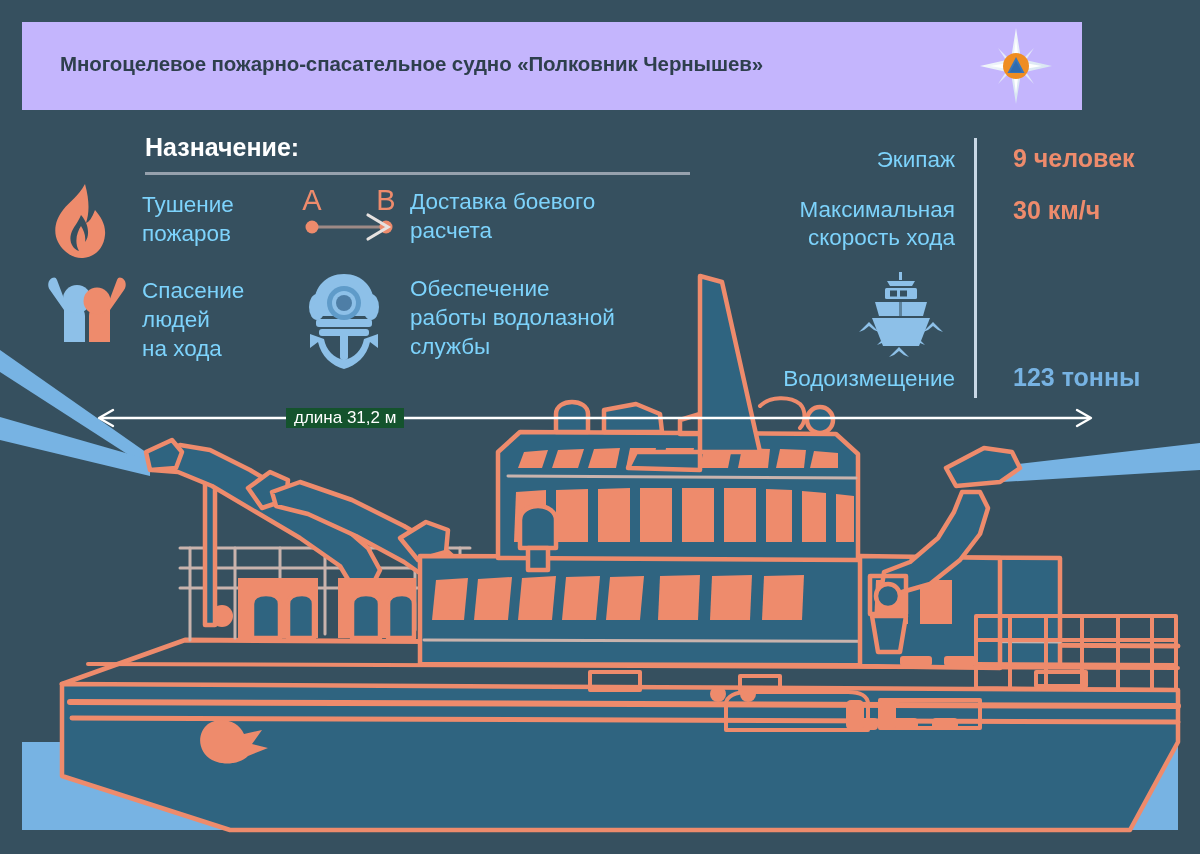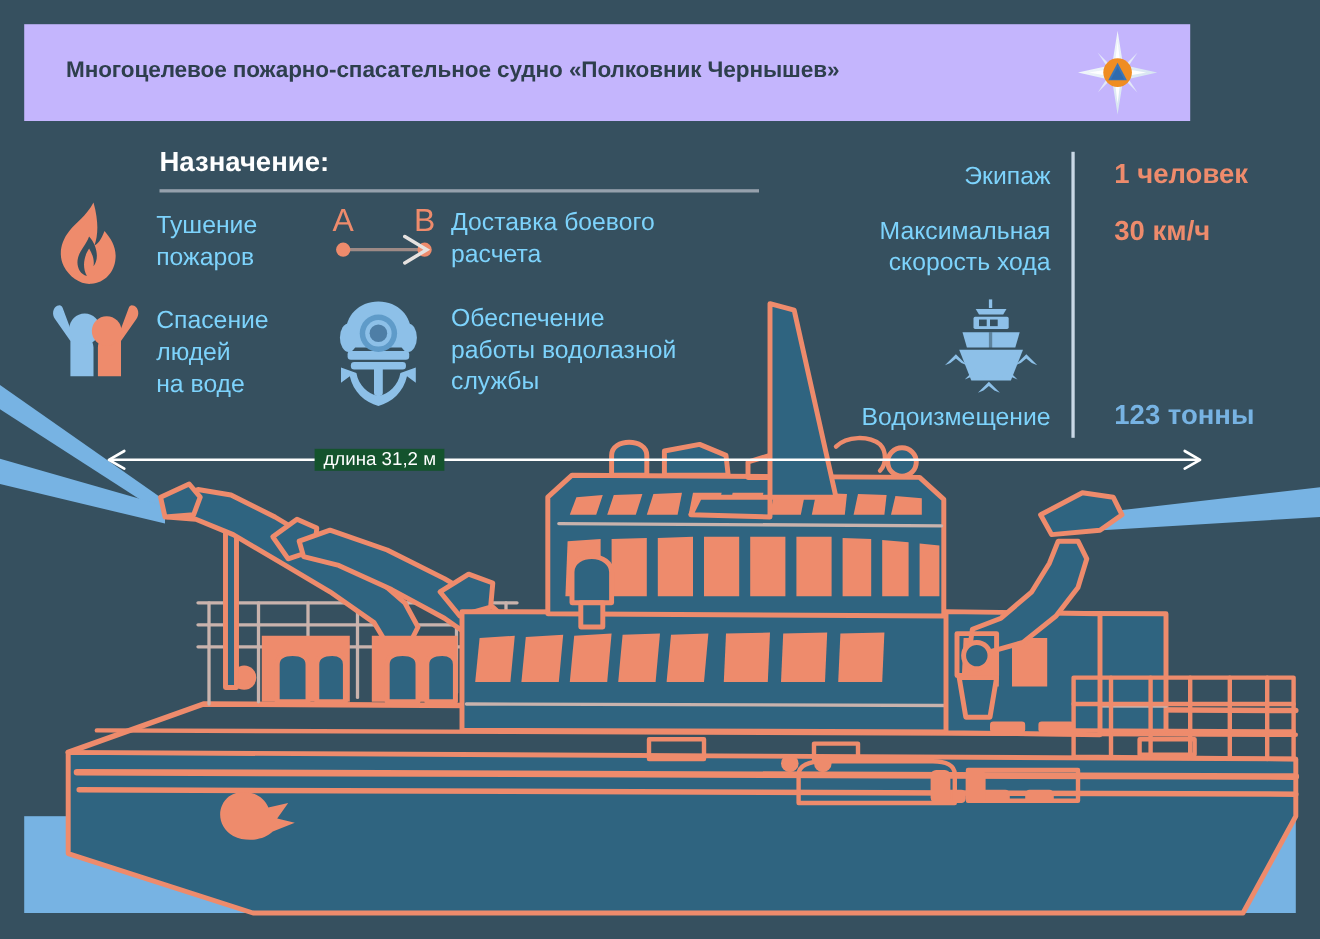--- a/index.html
+++ b/index.html
@@ -220,21 +220,21 @@
       <path d="M8 6 C4 8 3 14 6 18 L20 38 L20 70 L41 70 L41 44
                C41 37 36 32 29 32 L22 32 L13 8 C12 5 10 5 8 6 Z" fill="#8dc0e8"></path>
       <circle cx="33" cy="27" r="14" fill="#8dc0e8"></circle>
 
       <path d="M78 6 C82 8 83 14 80 18 L66 38 L66 70 L45 70 L45 44
                C45 37 50 32 57 32 L64 32 L73 8 C74 5 76 5 78 6 Z" fill="#ee8b6c"></path>
       <circle cx="53" cy="29" r="13.5" fill="#ee8b6c"></circle>
     </svg>
     <div class="purpose-label">Спасение
 людей
-на воде</div>
+на хода</div>
   </div>
 
   <div class="purpose-item item-delivery">
     <svg class="purpose-icon" width="100" height="62" viewBox="0 0 100 62">
       <text x="12" y="28" font-family="Liberation Sans, sans-serif" font-size="29" fill="#ee8b6c" text-anchor="middle">A</text>
       <text x="86" y="28" font-family="Liberation Sans, sans-serif" font-size="29" fill="#ee8b6c" text-anchor="middle">B</text>
       <line x1="12" y1="45" x2="84" y2="45" stroke="#9e8a86" stroke-width="3"></line>
       <circle cx="12" cy="45" r="6.5" fill="#ee8b6c"></circle>
       <circle cx="86" cy="45" r="6.5" fill="#ee8b6c"></circle>
       <path d="M68 33 L88 45 L68 57" fill="none" stroke="#e6e2e0" stroke-width="3.2" stroke-linecap="round"></path>
@@ -265,21 +265,21 @@
       </g>
     </svg>
     <div class="purpose-label">Обеспечение
 работы водолазной
 службы</div>
   </div>
 
   <div class="spec-divider"></div>
 
   <div class="spec-label label-crew">Экипаж</div>
-  <div class="spec-value v-orange value-crew">1 человек</div>
+  <div class="spec-value v-orange value-crew">9 человек</div>
 
   <div class="spec-label label-speed">Максимальная
 скорость хода</div>
   <div class="spec-value v-orange value-speed">30 км/ч</div>
 
   <svg class="ship-badge" viewBox="0 0 92 88">
     <g fill="#8dc0e8">
       <rect x="44" y="0" width="3" height="8"></rect>
       <path d="M32 9 L60 9 L57 14 L35 14 Z"></path>
       <rect x="30" y="16" width="32" height="11" rx="1.5"></rect>

